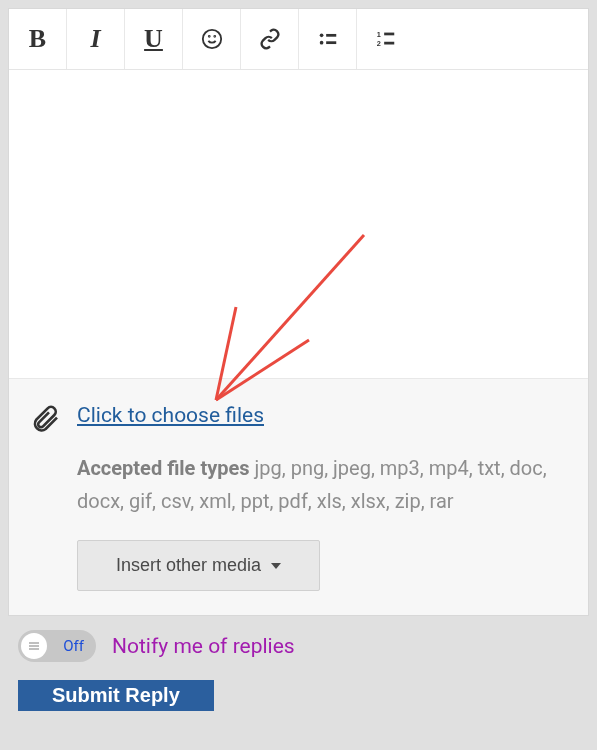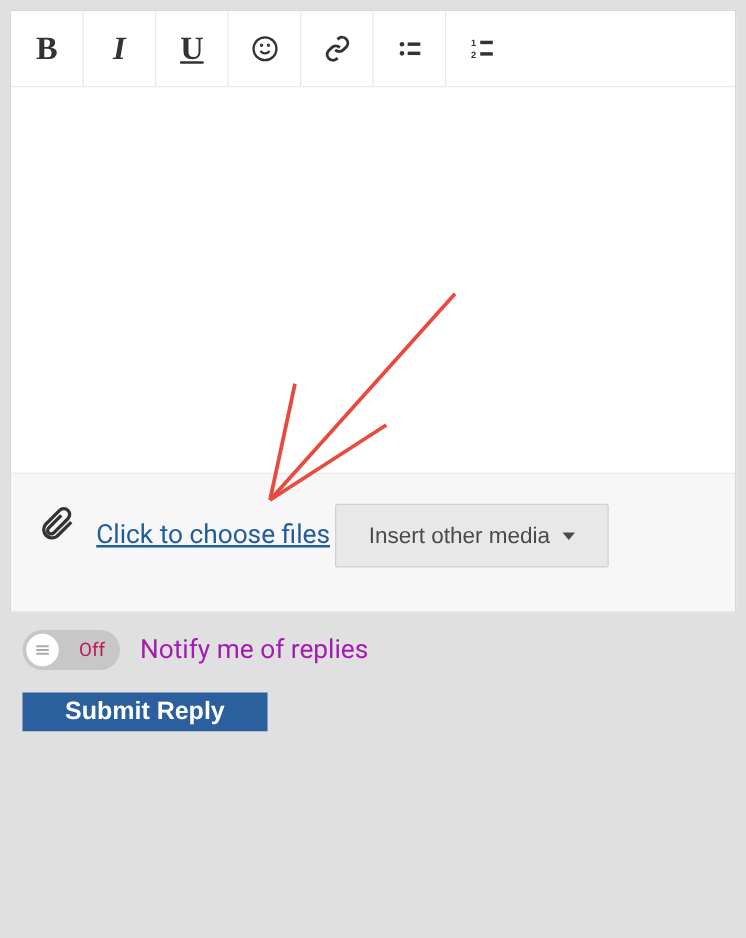--- a/index.html
+++ b/index.html
@@ -76,21 +76,21 @@
       color: #8e8e8e;
       margin-bottom: 22px;
     }
     .accepted-label {
       font-weight: 700;
       color: #808080;
     }
     .insert-media-btn {
       background: #e8e8e8;
       border: 1px solid #d0d0d0;
-      padding: 14px 26px;
+      padding: 14px 38px;
       font-size: 18px;
       color: #4a4a4a;
       cursor: pointer;
       border-radius: 2px;
       display: inline-flex;
       align-items: center;
       gap: 6px;
     }
     .caret-down {
       width: 0; height: 0;
@@ -125,21 +125,21 @@
       width: 26px;
       height: 26px;
       border-radius: 50%;
       background: #fff;
       display: flex;
       align-items: center;
       justify-content: center;
     }
     .toggle-text {
       font-size: 15px;
-      color: #be185d;
+      color: #1d4ed8;
     }
     .notify-label {
       font-size: 21px;
       color: #a21caf;
     }
     .submit-btn {
       background: #2b5f9e;
       color: #fff;
       border: none;
       padding: 4px 34px;
@@ -206,20 +206,24 @@
     </svg>
   </div>
 
   <div class="attachment-section">
     <div class="attach-row">
       <svg width="32" height="32" viewBox="0 0 24 24" fill="none" stroke="#333" stroke-width="2">
         <path d="M21 11l-8.5 8.5a5 5 0 0 1-7-7L14 4a3.5 3.5 0 0 1 5 5l-8.5 8.5a2 2 0 0 1-3-3L15 7"></path>
       </svg>
       <div class="attach-content">
         <a class="choose-link">Click to choose files</a>
+        <div class="accepted-line">
+          <span class="accepted-label">Accepted file types</span>
+          <span>jpg, png, jpeg, mp3, mp4, txt, doc, docx, gif, csv, xml, ppt, pdf, xls, xlsx, zip, rar</span>
+        </div>
         <button class="insert-media-btn">
           <span>Insert other media</span>
           <span class="caret-down"></span>
         </button>
       </div>
     </div>
   </div>
 </div>
 
 <div class="footer-row">

